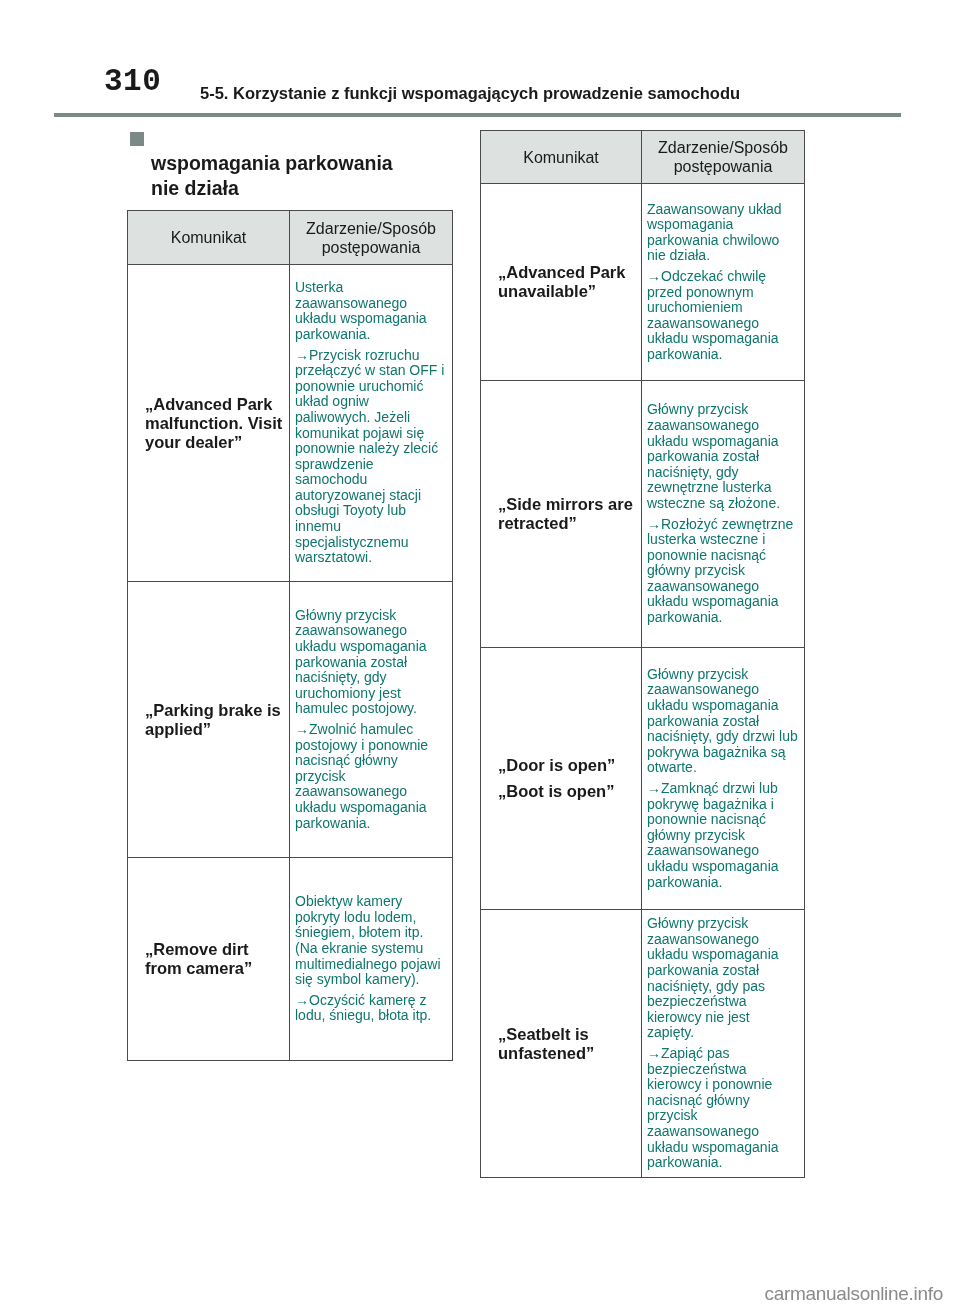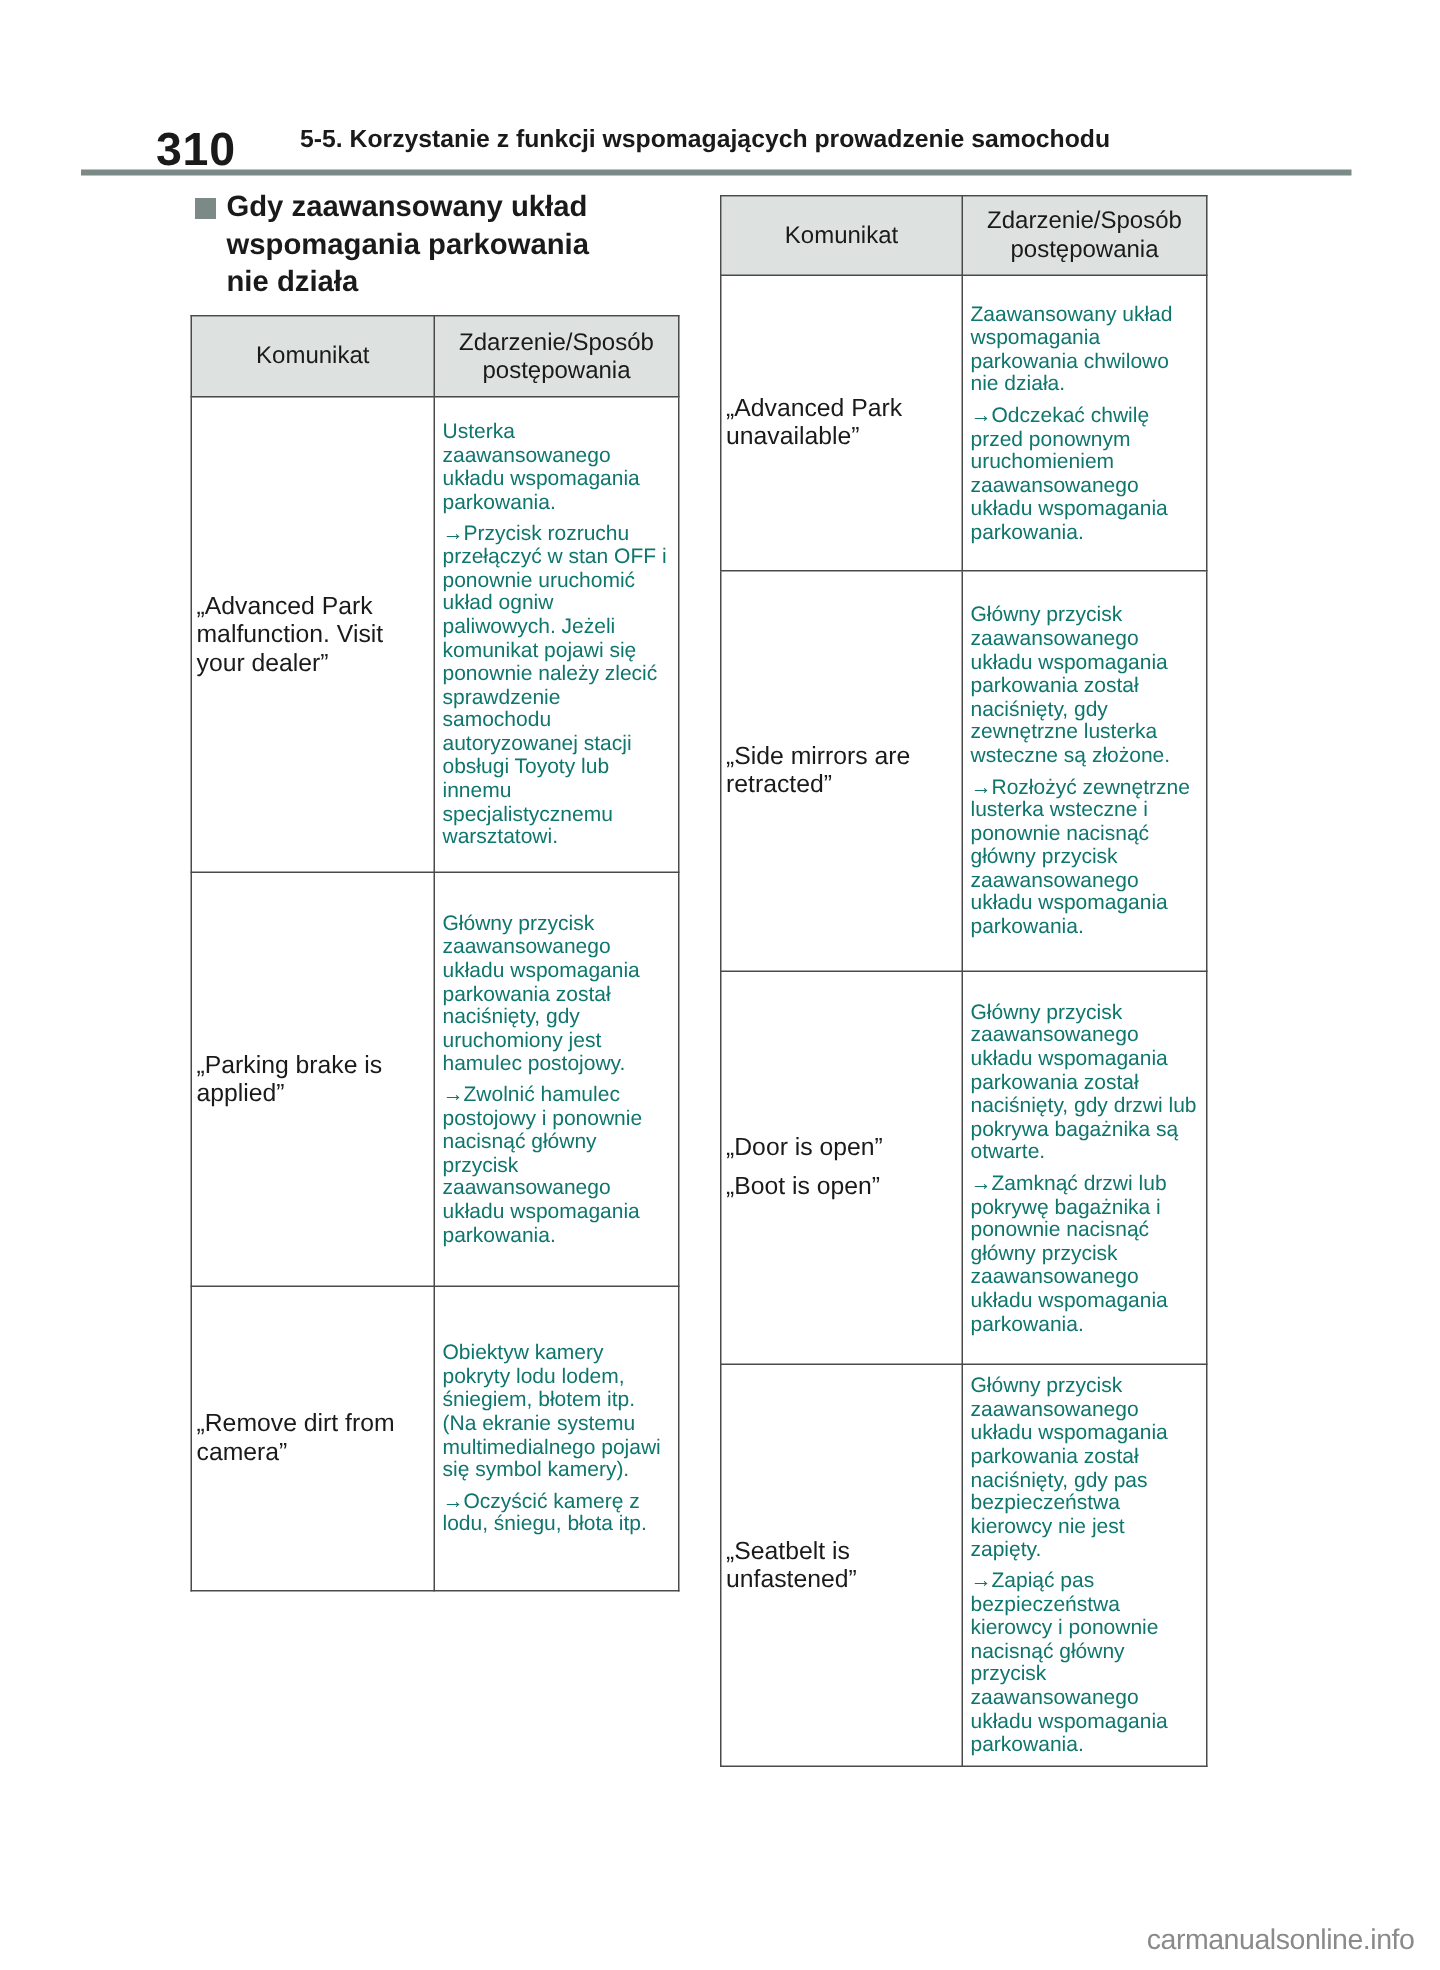--- a/index.html
+++ b/index.html
@@ -1,36 +1,36 @@
 <!DOCTYPE html>
 <html><head>
 <meta charset="utf-8">
 <style>
   html, body { margin: 0; padding: 0; background: #ffffff; }
   body { width: 960px; height: 1313px; position: relative; overflow: hidden;
          font-family: "Liberation Sans", sans-serif; color: #1a1a1a; }
 
-  .page-number { position: absolute; left: 104px; top: 84px; font-size: 31px; font-weight: bold;
-                 letter-spacing: 0.5px; color: #1a1a1a; line-height: 1; }
+  .page-number { position: absolute; left: 104px; top: 66px; font-size: 31px; font-weight: bold;
+                 letter-spacing: 0.5px; color: #1a1a1a; line-height: 1; font-family: Liberation Mono, monospace; }
   .section-title { position: absolute; left: 200px; top: 85px; font-size: 16.5px; font-weight: bold;
                    color: #1a1a1a; line-height: 1; }
   .header-rule { position: absolute; left: 54px; top: 113px; width: 847px; height: 4px; background: #7b8a87; }
 
   .heading { position: absolute; left: 130px; top: 126px; width: 320px; font-size: 19.5px; font-weight: bold;
              line-height: 25px; color: #1a1a1a; }
   .heading .bullet { position: absolute; left: 0; top: 6px; width: 14px; height: 14px; background: #7b8a87; }
   .heading .text { display: block; padding-left: 21px; }
 
   table.msg-table { position: absolute; border-collapse: collapse; table-layout: fixed;
                     font-family: "Liberation Sans", sans-serif; }
   table.msg-table th, table.msg-table td { border: 1.5px solid #4a4a4a; }
   table.msg-table th { background: #dde2e1; font-weight: normal; font-size: 16px; line-height: 19px;
                        color: #1a1a1a; text-align: center; vertical-align: middle; }
   table.msg-table td { vertical-align: middle; }
-  td.msg { font-size: 16.5px; line-height: 19px; padding: 0 4px 0 3px; color: #1a1a1a; }
+  td.msg { font-size: 16.5px; line-height: 19px; padding: 0 4px 0 17px; color: #1a1a1a; font-weight: bold; }
   td.msg p { margin: 0; }
   td.msg p + p { margin-top: 7px; }
   td.desc { font-size: 14px; line-height: 15.6px; padding: 0 4px 0 5px; color: #0f766e; }
   td.desc p { margin: 0; }
   td.desc p + p { margin-top: 5px; }
 
   #table-left { left: 127px; top: 210px; width: 325px; }
   #table-right { left: 480px; top: 130px; width: 324px; }
 
   .watermark { position: absolute; right: 17px; top: 1283px; font-size: 19px; color: #8a8a8a;
@@ -39,21 +39,21 @@
 </head>
 <body>
 
 <div class="page-number">310</div>
 <div class="section-title">5-5. Korzystanie z funkcji wspomagających prowadzenie samochodu</div>
 <div class="header-rule"></div>
 
 <div class="heading">
   <span class="bullet"></span>
   <span class="text">
-    <span>Gdy zaawansowany układ</span><br>
+    <br>
     <span>wspomagania parkowania</span><br>
     <span>nie działa</span>
   </span>
 </div>
 
 <table class="msg-table" id="table-left">
   <colgroup>
       <col style="width:162px">
       <col style="width:163px">
     </colgroup>

